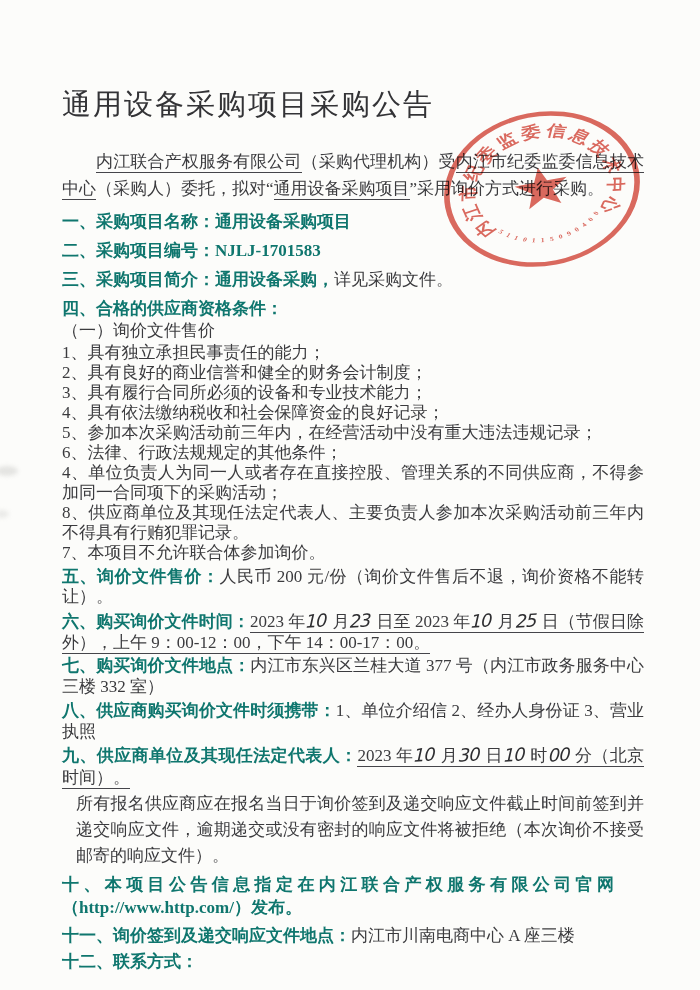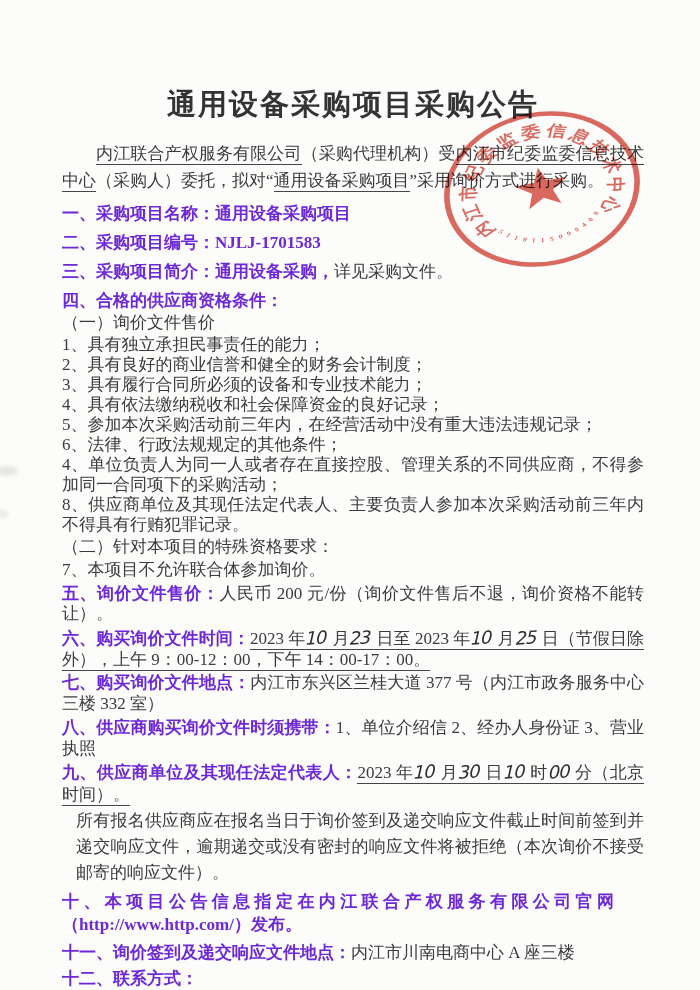--- a/index.html
+++ b/index.html
@@ -8,37 +8,37 @@
     width:700px;height:990px;
     box-sizing:border-box;
     background:#fcfcfa;
     padding:84px 56px 0 62px;
     color:#3b3b3e;
     font-family:"Liberation Serif","DejaVu Serif",serif;
     font-size:17px;
     overflow:hidden;
   }
   .title{
-    margin:0 0 16px 0;
-    text-align:center;
+    margin:0 0 24px 0;
+    text-align:left;
     font-size:29px;
-    font-weight:bold;
+    font-weight:normal;
     letter-spacing:2px;
     color:#333336;
     line-height:40px;
   }
   p{margin:0;}
   .intro{
     line-height:27px;
     text-indent:2em;
     text-align:justify;
     margin-bottom:10px;
   }
   .u{border-bottom:1.4px solid #45454a;padding-bottom:1px;}
-  .b{font-weight:bold;color:#6d28d9;}
+  .b{font-weight:bold;color:#0f766e;}
   .sec{line-height:20px;margin-bottom:9px;text-align:justify;}
   .sec2{line-height:20.5px;margin-bottom:2px;text-align:justify;}
   .sub{line-height:20px;margin-bottom:2px;}
   .items{line-height:20px;text-align:justify;font-family:Liberation Serif, serif;}
   .items p{margin:0;}
   .mt2{margin-top:2px;}
   .mb2{margin-bottom:2px;}
   .mb3{margin-bottom:3px;}
   .mb4{margin-bottom:4px;}
   .mb6{margin-bottom:6px;}
@@ -111,21 +111,20 @@
     <p>1、具有独立承担民事责任的能力；</p>
     <p>2、具有良好的商业信誉和健全的财务会计制度；</p>
     <p>3、具有履行合同所必须的设备和专业技术能力；</p>
     <p>4、具有依法缴纳税收和社会保障资金的良好记录；</p>
     <p>5、参加本次采购活动前三年内，在经营活动中没有重大违法违规记录；</p>
     <p>6、法律、行政法规规定的其他条件；</p>
     <p>4、单位负责人为同一人或者存在直接控股、管理关系的不同供应商，不得参加同一合同项下的采购活动；</p>
     <p>8、供应商单位及其现任法定代表人、主要负责人参加本次采购活动前三年内不得具有行贿犯罪记录。</p>
   </div>
 
-  <p class="sub mt2 mb3">（二）针对本项目的特殊资格要求：</p>
   <p class="sub mb4">7、本项目不允许联合体参加询价。</p>
 
   <p class="sec mb3"><span class="b">五、询价文件售价：</span><span>人民币 200 元/份（询价文件售后不退，询价资格不能转让）。</span></p>
 
   <p class="sec2 lh21 mb2"><span class="b">六、购买询价文件时间：</span><span class="u"><span>2023 年</span><span class="hw">10</span><span> 月</span><span class="hw">23</span><span> 日至 2023 年</span><span class="hw">10</span><span> 月</span><span class="hw">25</span><span> 日（节假日除外），</span><span>上午 9：00-12：00，下午 14：00-17：00。</span></span></p>
 
   <p class="sec2 lh21 mb3"><span class="b">七、购买询价文件地点：</span><span>内江市东兴区兰桂大道 377 号（内江市政务服务中心三楼 332 室）</span></p>
 
   <p class="sec2 lh21 mb2"><span class="b">八、供应商购买询价文件时须携带：</span><span>1、单位介绍信 2、经办人身份证 3、营业执照</span></p>
 

